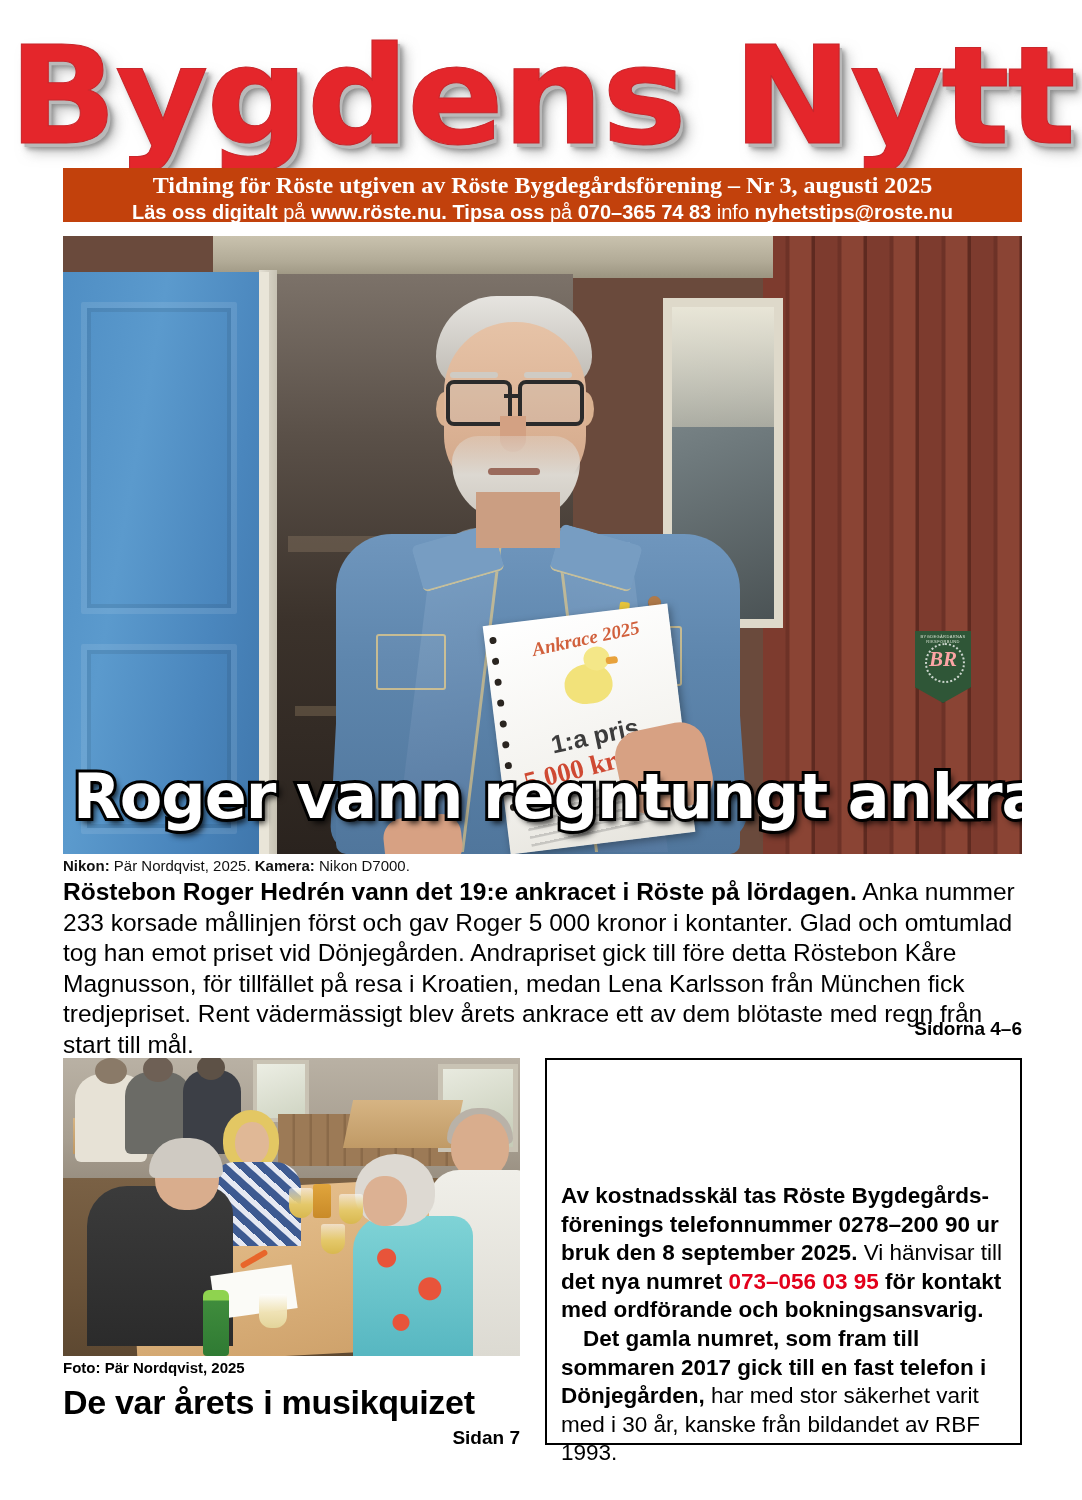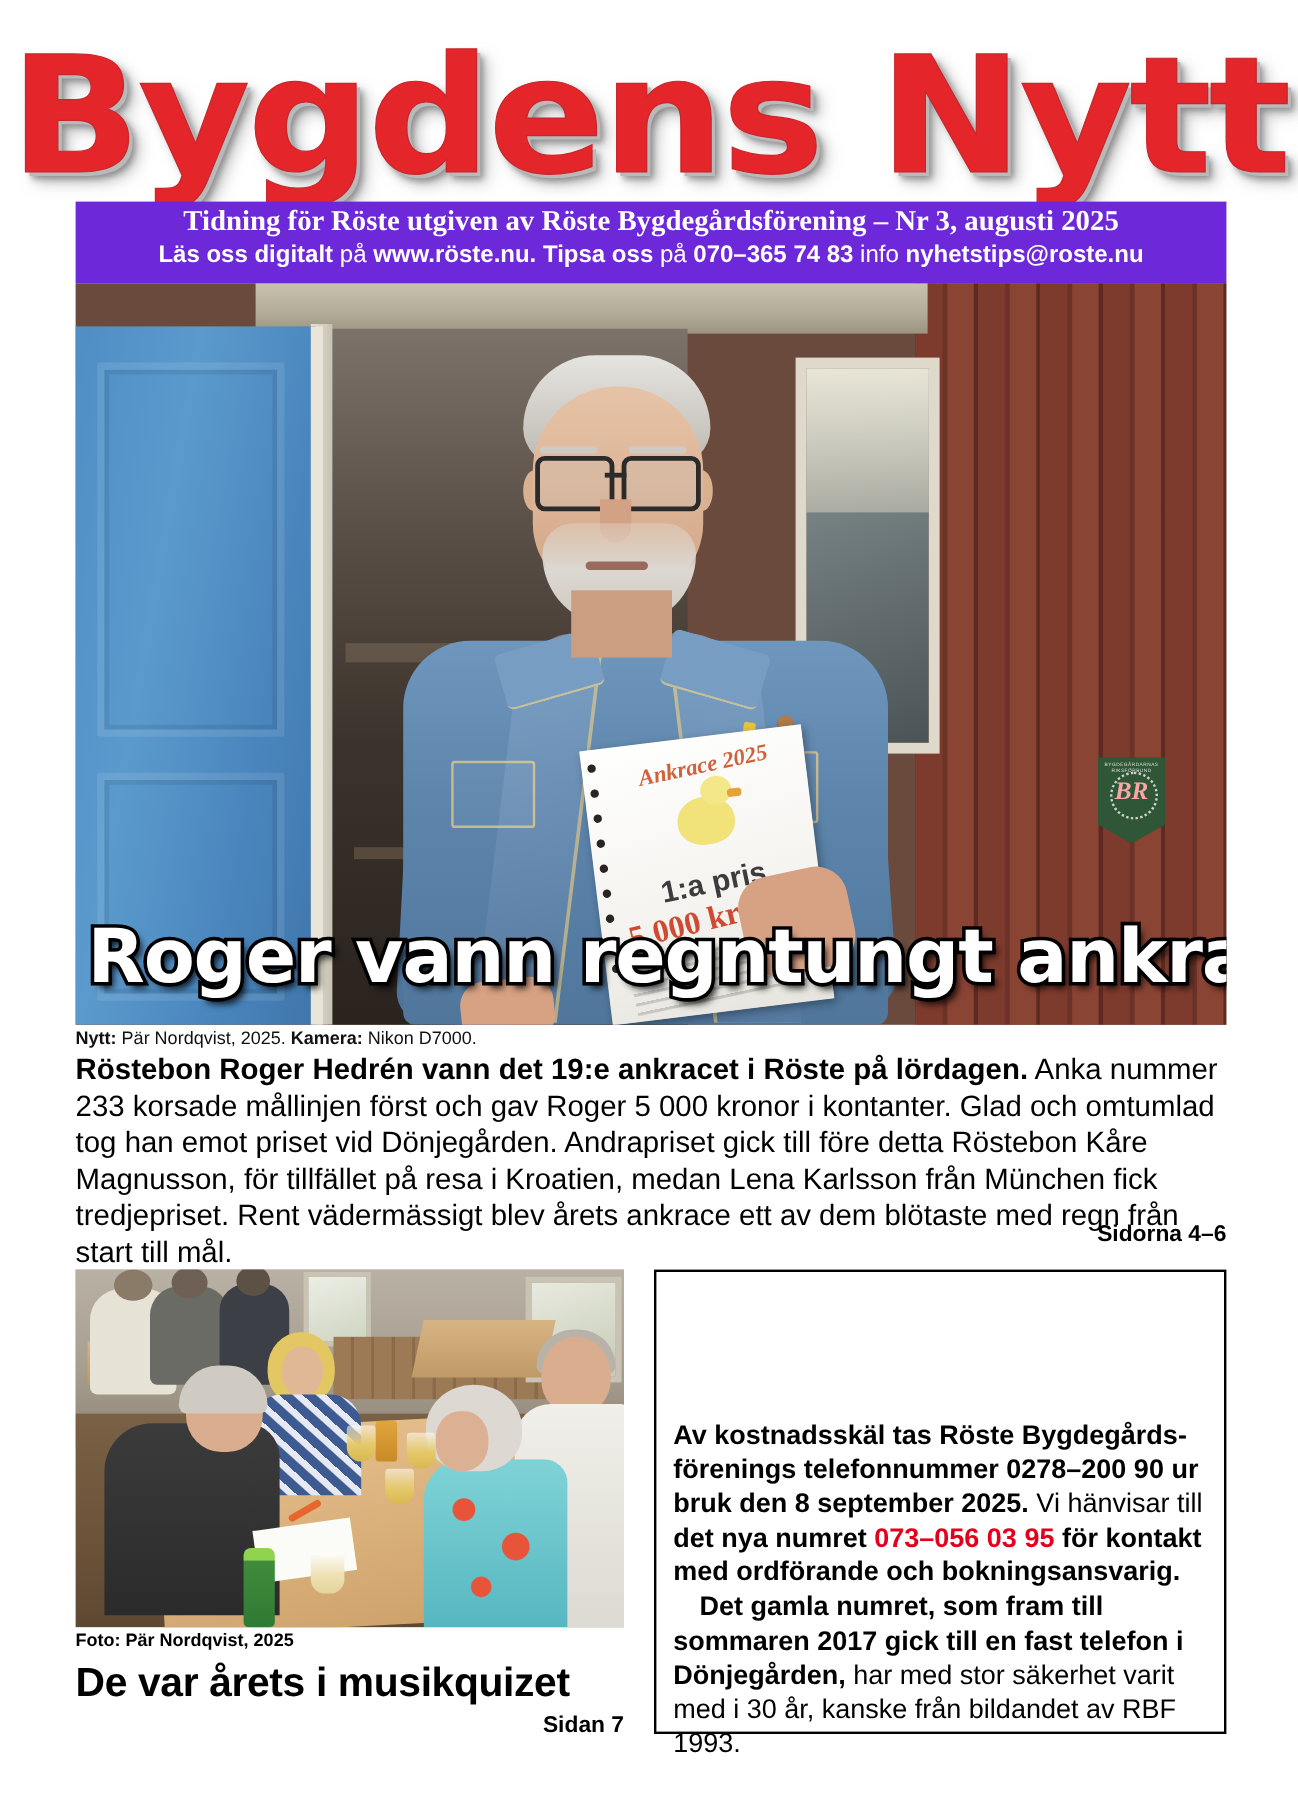--- a/index.html
+++ b/index.html
@@ -49,22 +49,22 @@
       5px 6px 5px rgba(120,120,120,0.75),
       8px 9px 12px rgba(140,140,140,0.55);
     -webkit-text-stroke: 1px #c9262b;
   }
 
   
   .banner {
     position: absolute;
     left: 63px; top: 168px;
     width: 959px;
-    height: 68px;
-    background: #6d28d9;
+    height: 54px;
+    background: #c2410c;
     color: #ffffff;
     text-align: center;
     box-sizing: border-box;
     padding-top: 3px;
   }
   .banner-line1 {
     font-family: "Liberation Serif", serif;
     font-weight: bold;
     font-size: 24px;
     line-height: 29px;
@@ -729,21 +729,21 @@
       </div>
 
       <div class="hand-r"></div>
       <div class="hand-l"></div>
     </div>
 
     <div class="photo-headline">Roger vann regntungt ankrace</div>
   </div>
 
   <div class="photo-credit">
-    <span class="b">Nytt:</span>
+    <span class="b">Nikon:</span>
     <span>Pär Nordqvist, 2025.</span>
     <span class="b">Kamera:</span>
     <span>Nikon D7000.</span>
   </div>
 
   <div class="lead-body"><span class="b">Röstebon Roger Hedrén vann det 19:e ankracet i Röste på lördagen.</span><span> Anka nummer 233 korsade mållinjen först och gav Roger 5 000 kronor i kontanter. Glad och omtumlad tog han emot priset vid Dönjegården. Andrapriset gick till före detta Röstebon Kåre Magnusson, för tillfället på resa i Kroatien, medan Lena Karlsson från München fick tredjepriset. Rent vädermässigt blev årets ankrace ett av dem blötaste med regn från start till mål.</span></div>
 
   <div class="sidorna">Sidorna 4–6</div>
 
   <div class="quiz-photo">

